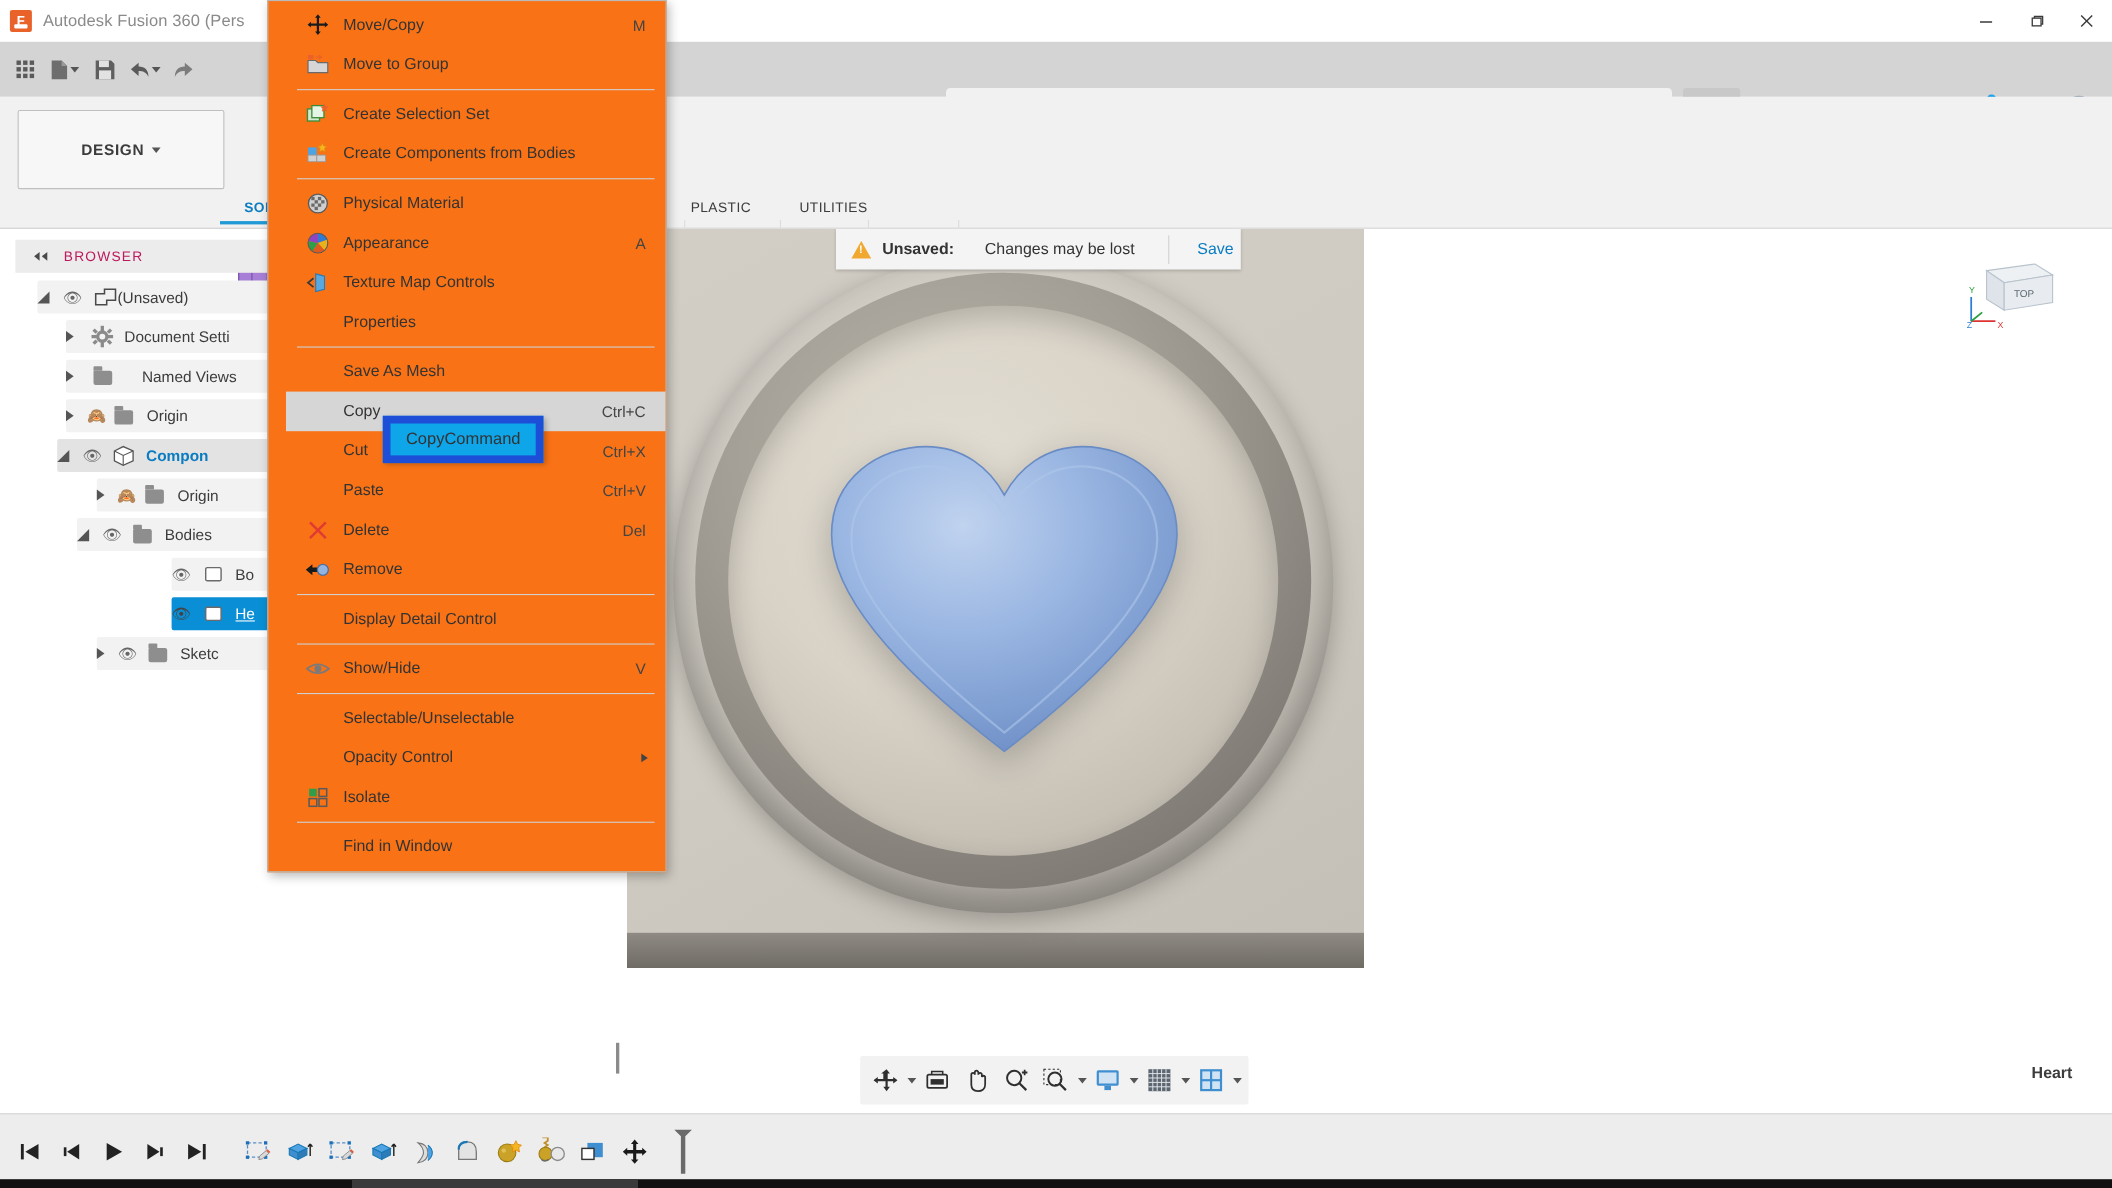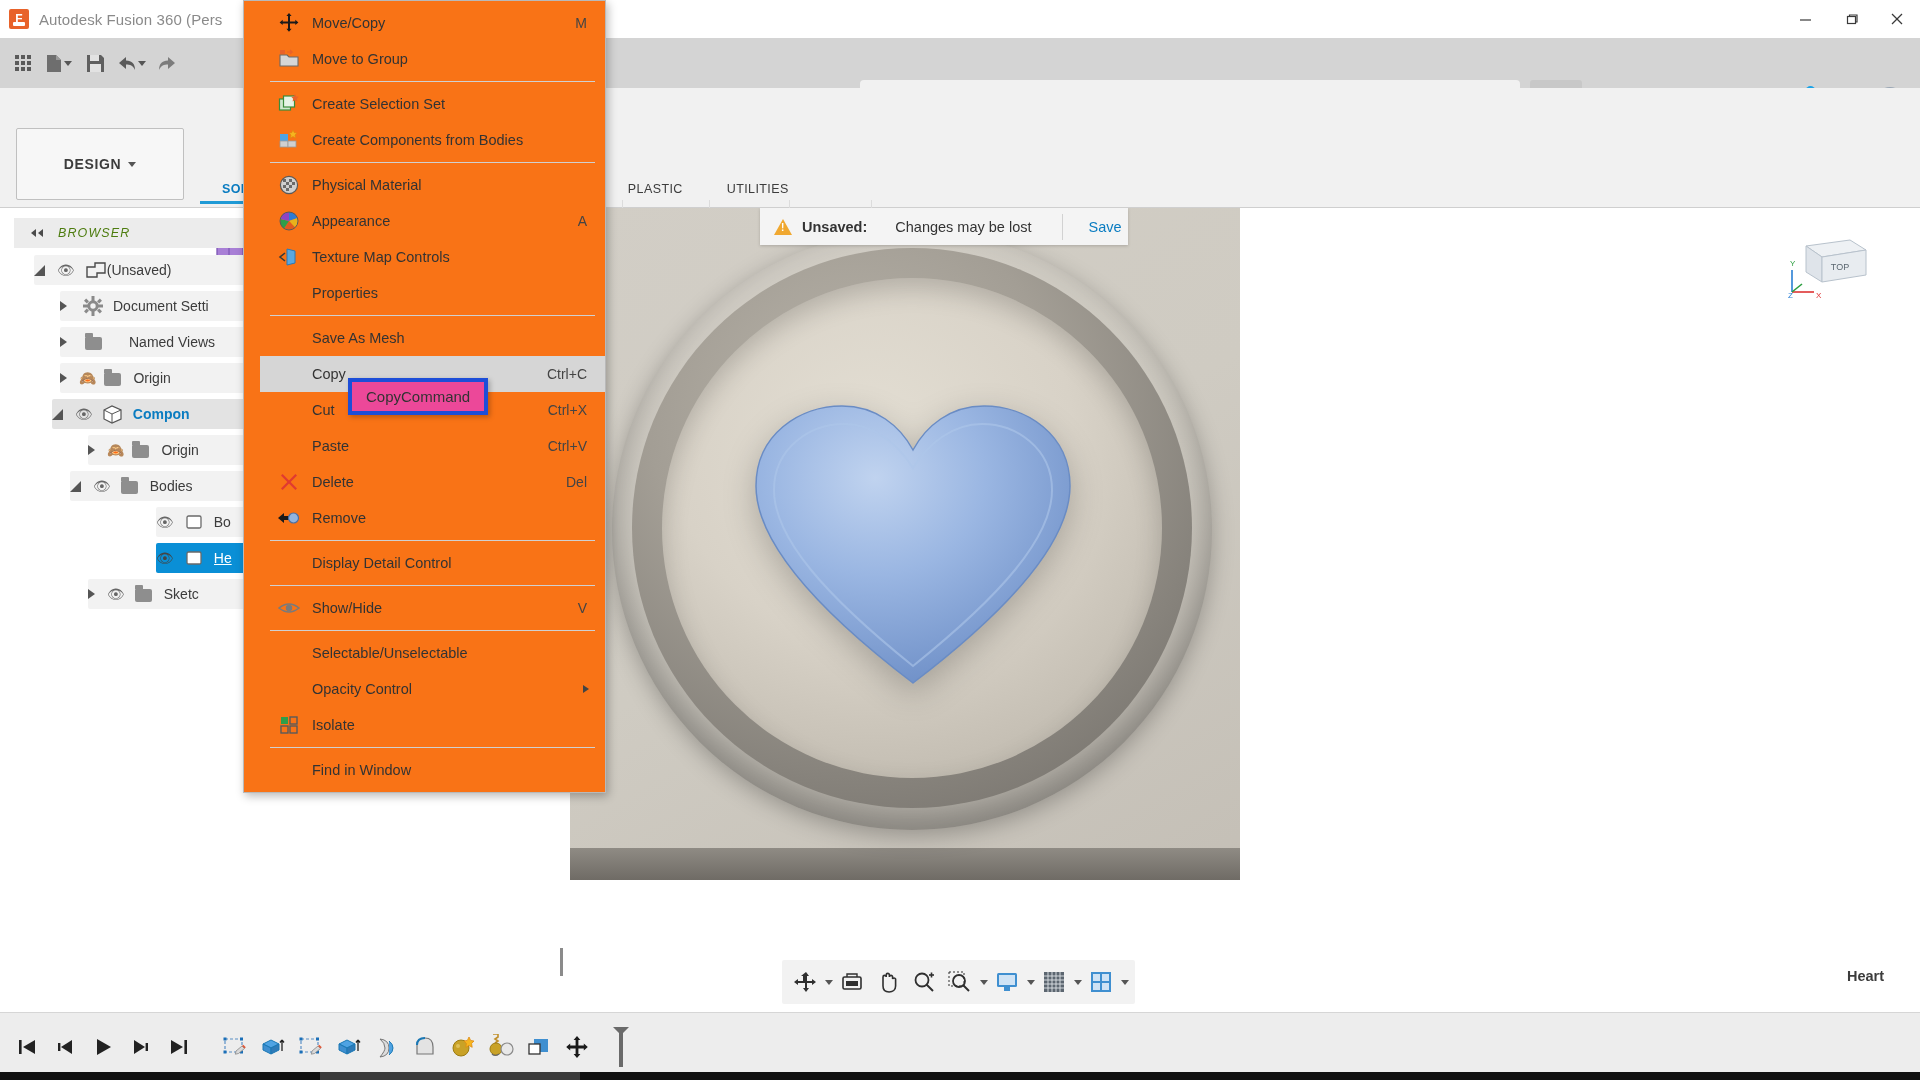--- a/index.html
+++ b/index.html
@@ -60,43 +60,43 @@
   .avatar::before{content:"";position:absolute;left:8px;top:5px;width:12px;height:12px;border-radius:50%;background:#5c6b7a;}
   .avatar::after{content:"";position:absolute;left:3px;top:19px;width:22px;height:14px;border-radius:11px 11px 0 0;background:#5c6b7a;}
   .dot-badge{position:absolute;top:5px;right:5px;width:9px;height:9px;border-radius:50%;background:#1aa3e8;}
 
   
   .ribbon {
     position:absolute; top:88px; left:0; width:1920px; height:120px;
     background:#f1f1f1; border-bottom:1px solid #cfcfcf;
   }
   .design-box{
-    position:absolute;left:16px;top:12px;width:168px;height:72px;
+    position:absolute;left:16px;top:12px;width:188px;height:72px;
     border:1px solid #c0c0c0;background:#f7f7f7;border-radius:2px;
-    display:flex;align-items:center;justify-content:center;gap:6px;margin-top:28px;
+    display:flex;align-items:center;justify-content:center;gap:6px;
   }
   .design-box span{font-size:14px;font-weight:bold;color:#3c3c3c;letter-spacing:.6px;}
   .tabrow{position:absolute;top:88px;left:200px;display:flex;gap:0;}
   .rtab{font-size:12.5px;color:#3c3c3c;letter-spacing:.4px;padding:6px 22px 5px 22px;}
   .rtab.active{color:#0a7cc1;font-weight:bold;border-bottom:3px solid #1f9ad6;}
   .panels{position:absolute;top:112px;left:200px;display:flex;align-items:flex-start;height:108px;}
   .panel{display:flex;flex-direction:column;align-items:center;padding:0 10px;
          border-right:1px solid #dcdcdc;height:100px;justify-content:center;}
   .panel-ico-row{display:flex;align-items:flex-end;gap:12px;height:58px;}
   .big-ico{width:44px;height:44px;display:flex;align-items:center;justify-content:center;}
   .panel-label{font-size:11.5px;color:#3c3c3c;letter-spacing:.4px;margin-top:6px;display:flex;align-items:center;gap:5px;}
   .panel-label .caret{border-top-color:#444;}
   .sel-active{background:#0a8fd6;border-radius:2px;}
 
   
   .browser-hdr{
     position:absolute;left:14px;top:218px;width:246px;height:30px;background:#ececec;
     display:flex;align-items:center;gap:12px;padding-left:14px;
   }
-  .browser-hdr .lbl{font-size:12.5px;color:#4d7c0f;letter-spacing:1.1px;font-style:italic;}
+  .browser-hdr .lbl{font-size:12.5px;color:#be185d;letter-spacing:1.1px;}
   .tree{position:absolute;left:14px;top:252px;width:246px;}
   .trow{height:36px;display:flex;align-items:center;font-size:14px;color:#3c3c3c;position:relative;}
   .trow .band{position:absolute;left:0;right:0;top:3px;bottom:3px;background:#f2f2f2;border-radius:2px;}
   .trow > *{position:relative;z-index:2;}
   .tri{width:0;height:0;border-left:7px solid #555;border-top:5px solid transparent;border-bottom:5px solid transparent;}
   .tri-open{width:0;height:0;border-bottom:11px solid #555;border-left:11px solid transparent;}
   .eye{color:#666;font-size:14px;}
   .eye.off{color:#9b9b9b;}
   .folder{width:17px;height:13px;background:#8e8e8e;border-radius:1px 2px 2px 2px;position:relative;}
   .folder::before{content:"";position:absolute;top:-4px;left:0;width:8px;height:4px;background:#8e8e8e;border-radius:1px 1px 0 0;}
@@ -176,21 +176,21 @@
     padding:4px 0 4px 16px; z-index:50;
   }
   .ci{height:36px;display:flex;align-items:center;position:relative;font-size:14.5px;color:#333;padding-left:12px;}
   .ci.hover{background:#d6d6d6;}
   .ci .ico{width:34px;height:22px;display:flex;align-items:center;justify-content:center;margin-right:6px;}
   .ci .txt{flex:1;}
   .ci .acc{color:#444;font-size:14px;padding-right:18px;}
   .ci .submenu-arrow{width:0;height:0;border-left:6px solid #444;border-top:4px solid transparent;border-bottom:4px solid transparent;margin-right:16px;}
   .csep{height:1px;background:#d0d0d0;margin:4px 10px;}
   .tooltip{
-    position:absolute;left:348px;top:378px;background:#ec4899;border:4px solid #1d4ed8;
+    position:absolute;left:348px;top:378px;background:#0ea5e9;border:7px solid #1d4ed8;
     box-shadow:2px 2px 5px rgba(0,0,0,.25);padding:6px 14px;font-size:15px;color:#333;z-index:60;
   }
 </style>
 </head>
 <body>
 
 <div id="app">
 
   <div class="titlebar">
     <div class="fusion-logo"></div>

